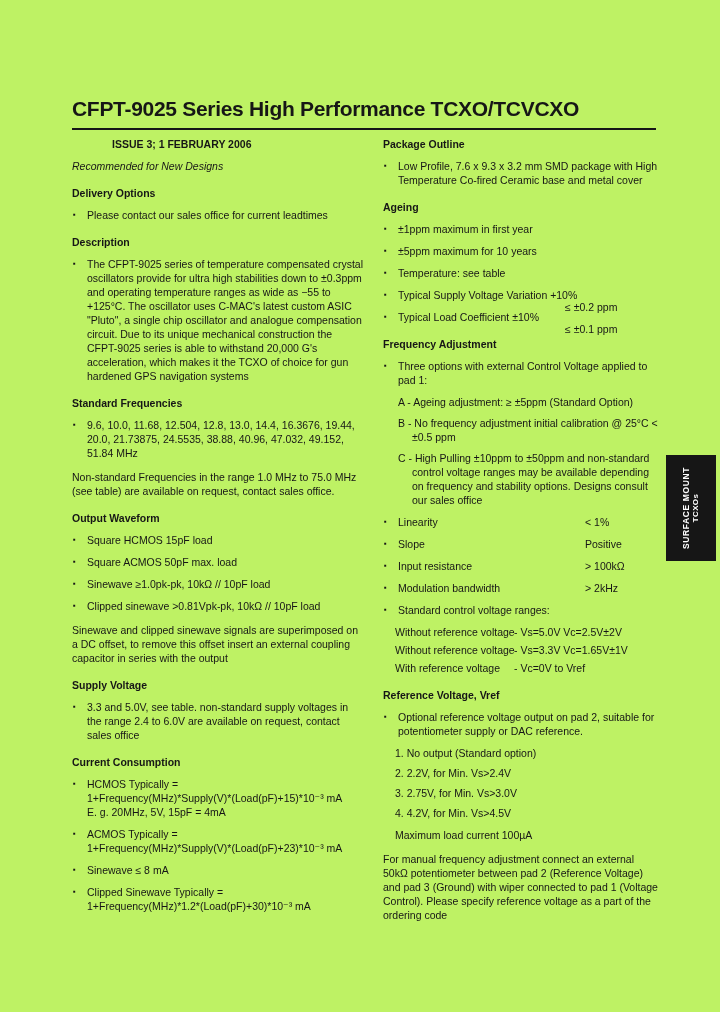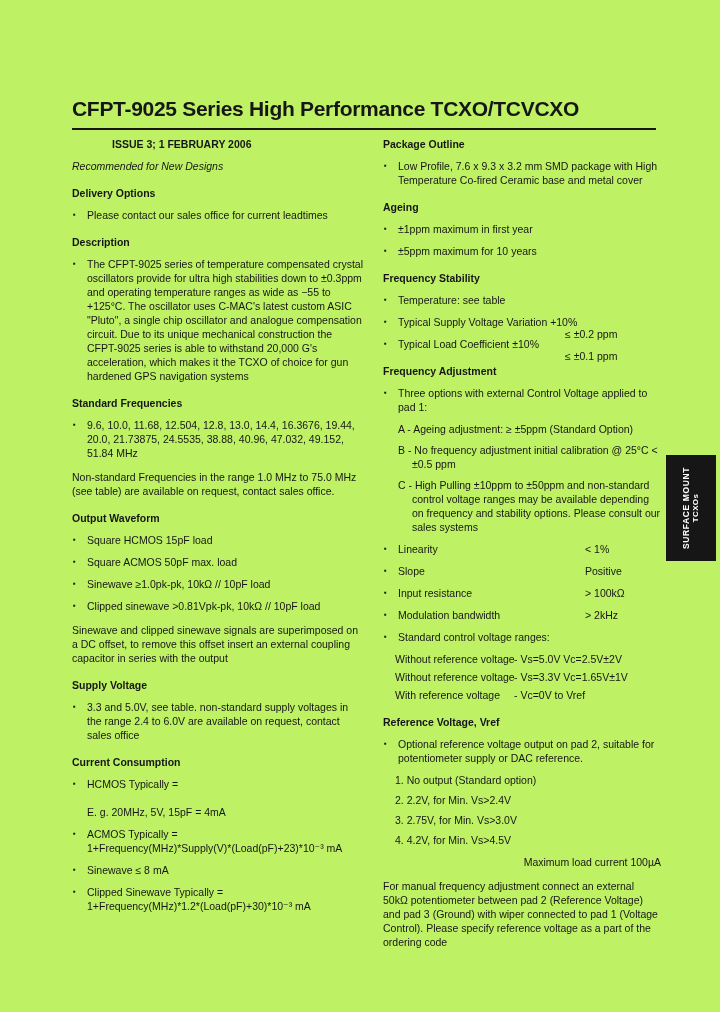--- a/index.html
+++ b/index.html
@@ -26,21 +26,21 @@
   .blt { position:absolute; left:1px; top:0px; font-size:8px; line-height:14px; }
   .para { margin:10px 0; }
   .sub { padding-left:15px; }
   .hang { padding-left:14px; text-indent:-14px; margin:7px 0; }
   .specrow { position:relative; }
   .specrow .val { position:absolute; left:202px; top:0; white-space:nowrap; }
   .stabrow .val { position:absolute; left:182px; top:12px; white-space:nowrap; }
   .cvrow { position:relative; padding-left:12px; margin:4px 0; }
   .cvrow .val { position:absolute; left:131px; top:0; white-space:nowrap; }
   .numlist .item { padding-left:12px; margin:6px 0; }
-  .maxload { padding-left:12px; margin-top:8px;text-align:right; }
+  .maxload { padding-left:12px; margin-top:8px; }
   .tab {
     position:absolute; left:666px; top:455px; width:50px; height:106px;
     background:#161616; display:flex; align-items:center; justify-content:center;
   }
   .tab-inner {
     transform:rotate(-90deg); color:#ffffff; text-align:center; white-space:nowrap;
   }
   .tab-line1 { font-size:8.5px; font-weight:bold; letter-spacing:0.6px; line-height:10px; }
   .tab-line2 { font-size:8px;   font-weight:bold; letter-spacing:0.4px; line-height:10px; }
 </style>
@@ -97,21 +97,21 @@
     <div class="h">Supply Voltage</div>
     <div class="bullet">
       <span class="blt">▪</span>
       <span>3.3 and 5.0V, see table. non-standard supply voltages in the range 2.4 to 6.0V are available on request, contact sales office</span>
     </div>
 
     <div class="h">Current Consumption</div>
     <div class="bullet">
       <span class="blt">▪</span>
       <span>HCMOS Typically =</span><br>
-      <br>
+      <span>1+Frequency(MHz)*Supply(V)*(Load(pF)+15)*10⁻³ mA</span><br>
       <span>E. g. 20MHz, 5V, 15pF = 4mA</span>
     </div>
     <div class="bullet">
       <span class="blt">▪</span>
       <span>ACMOS Typically =</span><br>
       <span>1+Frequency(MHz)*Supply(V)*(Load(pF)+23)*10⁻³ mA</span>
     </div>
     <div class="bullet">
       <span class="blt">▪</span>
       <span>Sinewave ≤ 8 mA</span>
@@ -133,21 +133,20 @@
     <div class="h">Ageing</div>
     <div class="bullet">
       <span class="blt">▪</span>
       <span>±1ppm maximum in first year</span>
     </div>
     <div class="bullet">
       <span class="blt">▪</span>
       <span>±5ppm maximum for 10 years</span>
     </div>
 
-    <div class="h">Frequency Stability</div>
     <div class="bullet">
       <span class="blt">▪</span>
       <span>Temperature: see table</span>
     </div>
     <div class="bullet specrow stabrow">
       <span class="blt">▪</span>
       <span>Typical Supply Voltage Variation +10%</span>
       <span class="val">≤ ±0.2 ppm</span>
     </div>
     <div class="bullet specrow stabrow">
@@ -157,21 +156,21 @@
     </div>
 
     <div class="h">Frequency Adjustment</div>
     <div class="bullet">
       <span class="blt">▪</span>
       <span>Three options with external Control Voltage applied to pad 1:</span>
     </div>
     <div class="sub">
       <div class="hang">A - Ageing adjustment: ≥ ±5ppm (Standard Option)</div>
       <div class="hang">B - No frequency adjustment initial calibration @ 25°C &lt; ±0.5 ppm</div>
-      <div class="hang">C - High Pulling ±10ppm to ±50ppm and non-standard control voltage ranges may be available depending on frequency and stability options. Please consult our sales systems</div>
+      <div class="hang">C - High Pulling ±10ppm to ±50ppm and non-standard control voltage ranges may be available depending on frequency and stability options. Designs consult our sales office</div>
     </div>
     <div class="bullet specrow">
       <span class="blt">▪</span>
       <span>Linearity</span>
       <span class="val">&lt; 1%</span>
     </div>
     <div class="bullet specrow">
       <span class="blt">▪</span>
       <span>Slope</span>
       <span class="val">Positive</span>

